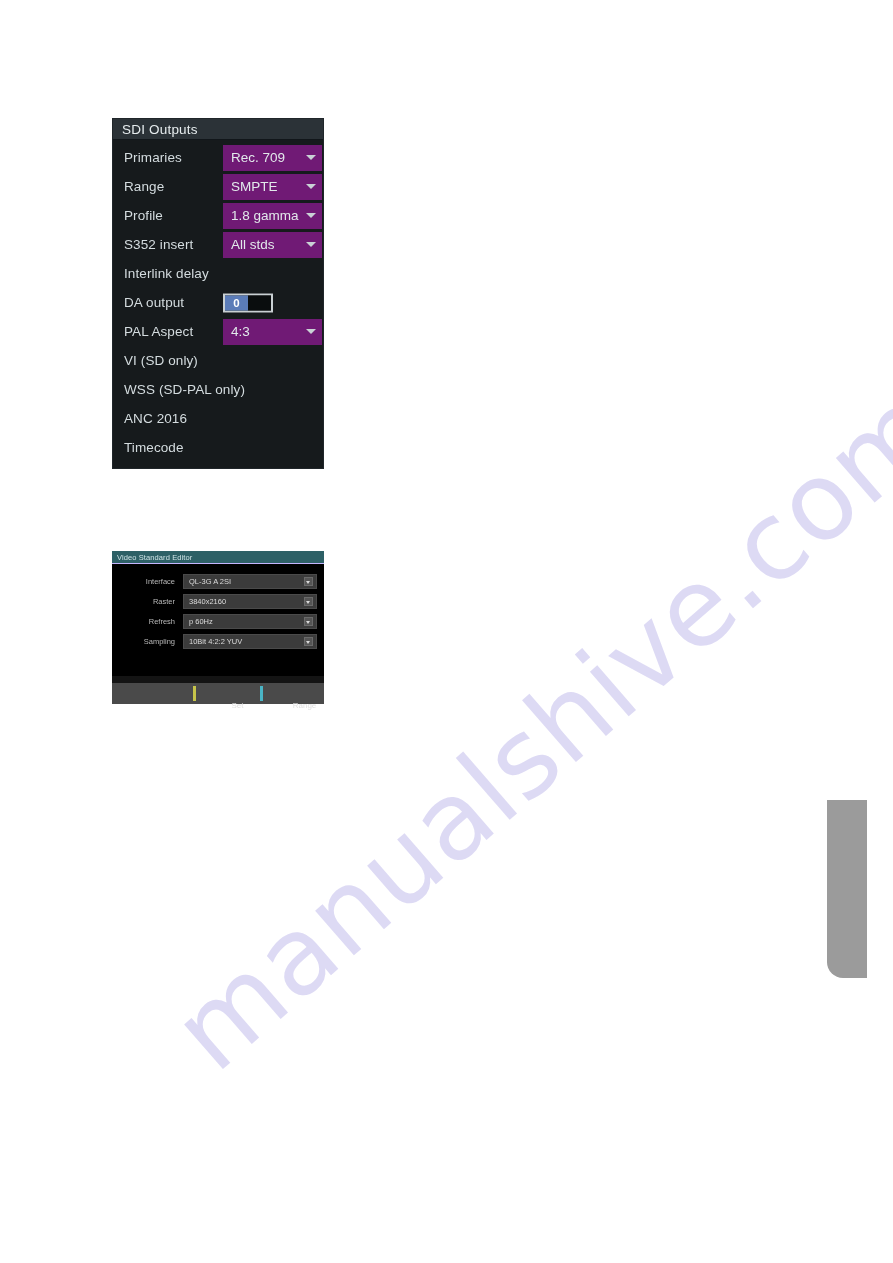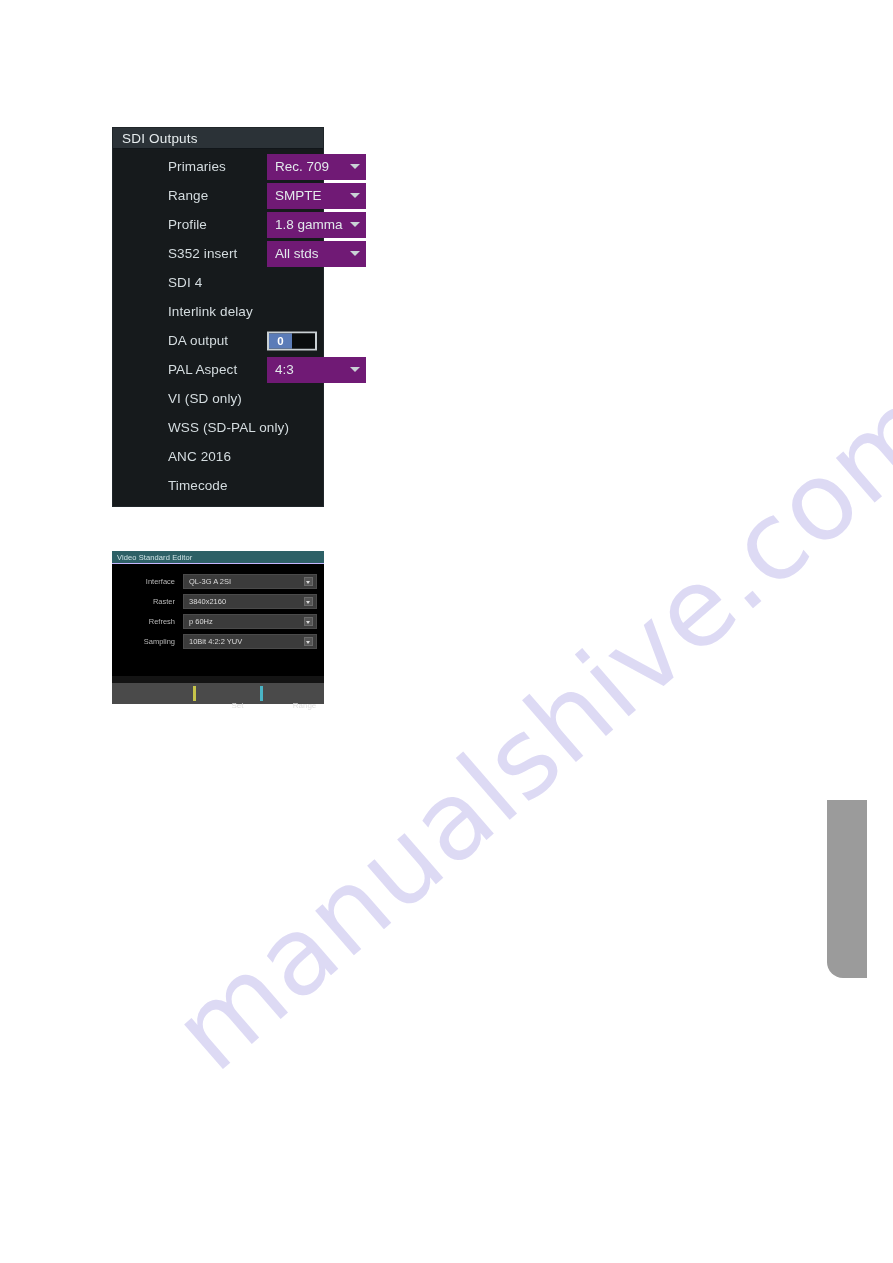--- a/index.html
+++ b/index.html
@@ -50,41 +50,40 @@
     height: 178px;
     background: #9b9b9b;
     border-bottom-left-radius: 16px;
     z-index: 2;
   }
 
   
   #sdi-panel {
     position: absolute;
     left: 112px;
-    top: 127px;
+    top: 118px;
     width: 212px;
     background: #161a1c;
     z-index: 3;
     border: 1px solid #20262a;
     box-sizing: border-box;
   }
   #sdi-panel .panel-title {
     height: 21px;
     line-height: 21px;
     background: #2b3237;
     color: #e6ecee;
     font-size: 13.5px;
     padding-left: 9px;
     letter-spacing: 0.2px;
     box-sizing: border-box;
     border-bottom: 1px solid #11161a;
   }
   #sdi-panel .rows {
     padding: 3px 0 6px 0;
-    margin-left: 44px;
   }
   .sdi-row {
     height: 29px;
     display: flex;
     align-items: center;
     position: relative;
     padding-left: 11px;
     box-sizing: border-box;
   }
   .sdi-row .row-label {
@@ -309,23 +308,20 @@
     <div class="sdi-row">
       <span class="row-label">S352 insert</span>
       <div class="row-ctrl">
         <div class="dd">
           <span class="dd-value">All stds</span>
           <span class="caret"></span>
         </div>
       </div>
     </div>
 
-    <div class="sdi-row">
-      <span class="row-label">SDI 4</span>
-    </div>
 
     <div class="sdi-row">
       <span class="row-label">Interlink delay</span>
     </div>
 
     <div class="sdi-row">
       <span class="row-label">DA output</span>
       <div class="row-ctrl">
         <div class="toggle off">
           <div class="half active">0</div>

